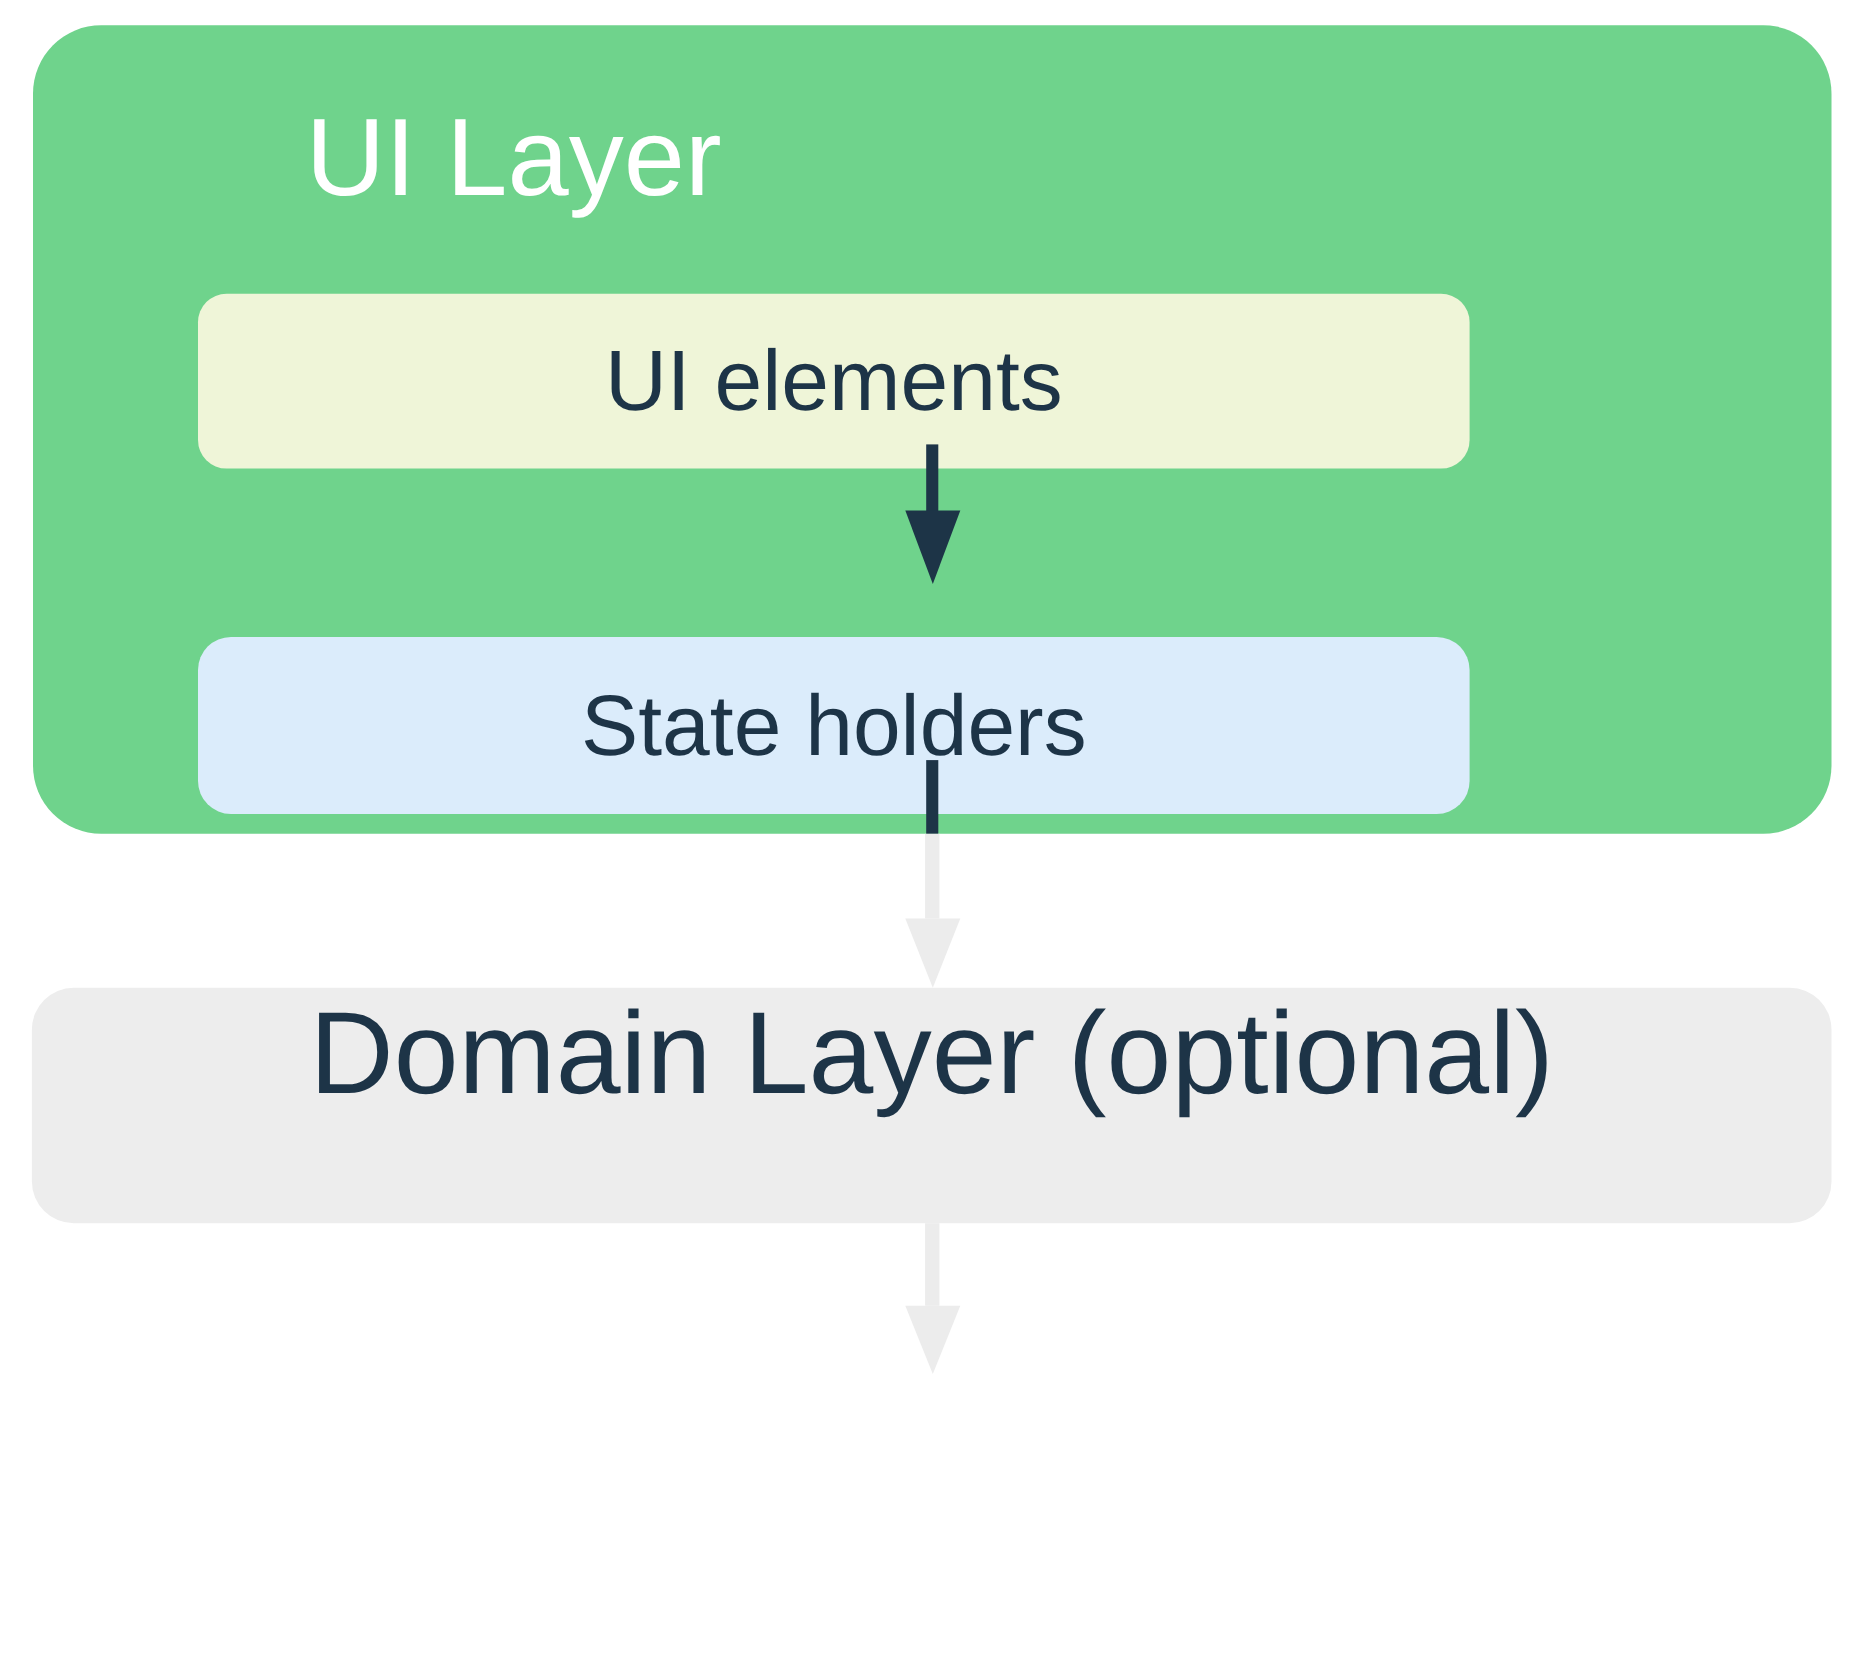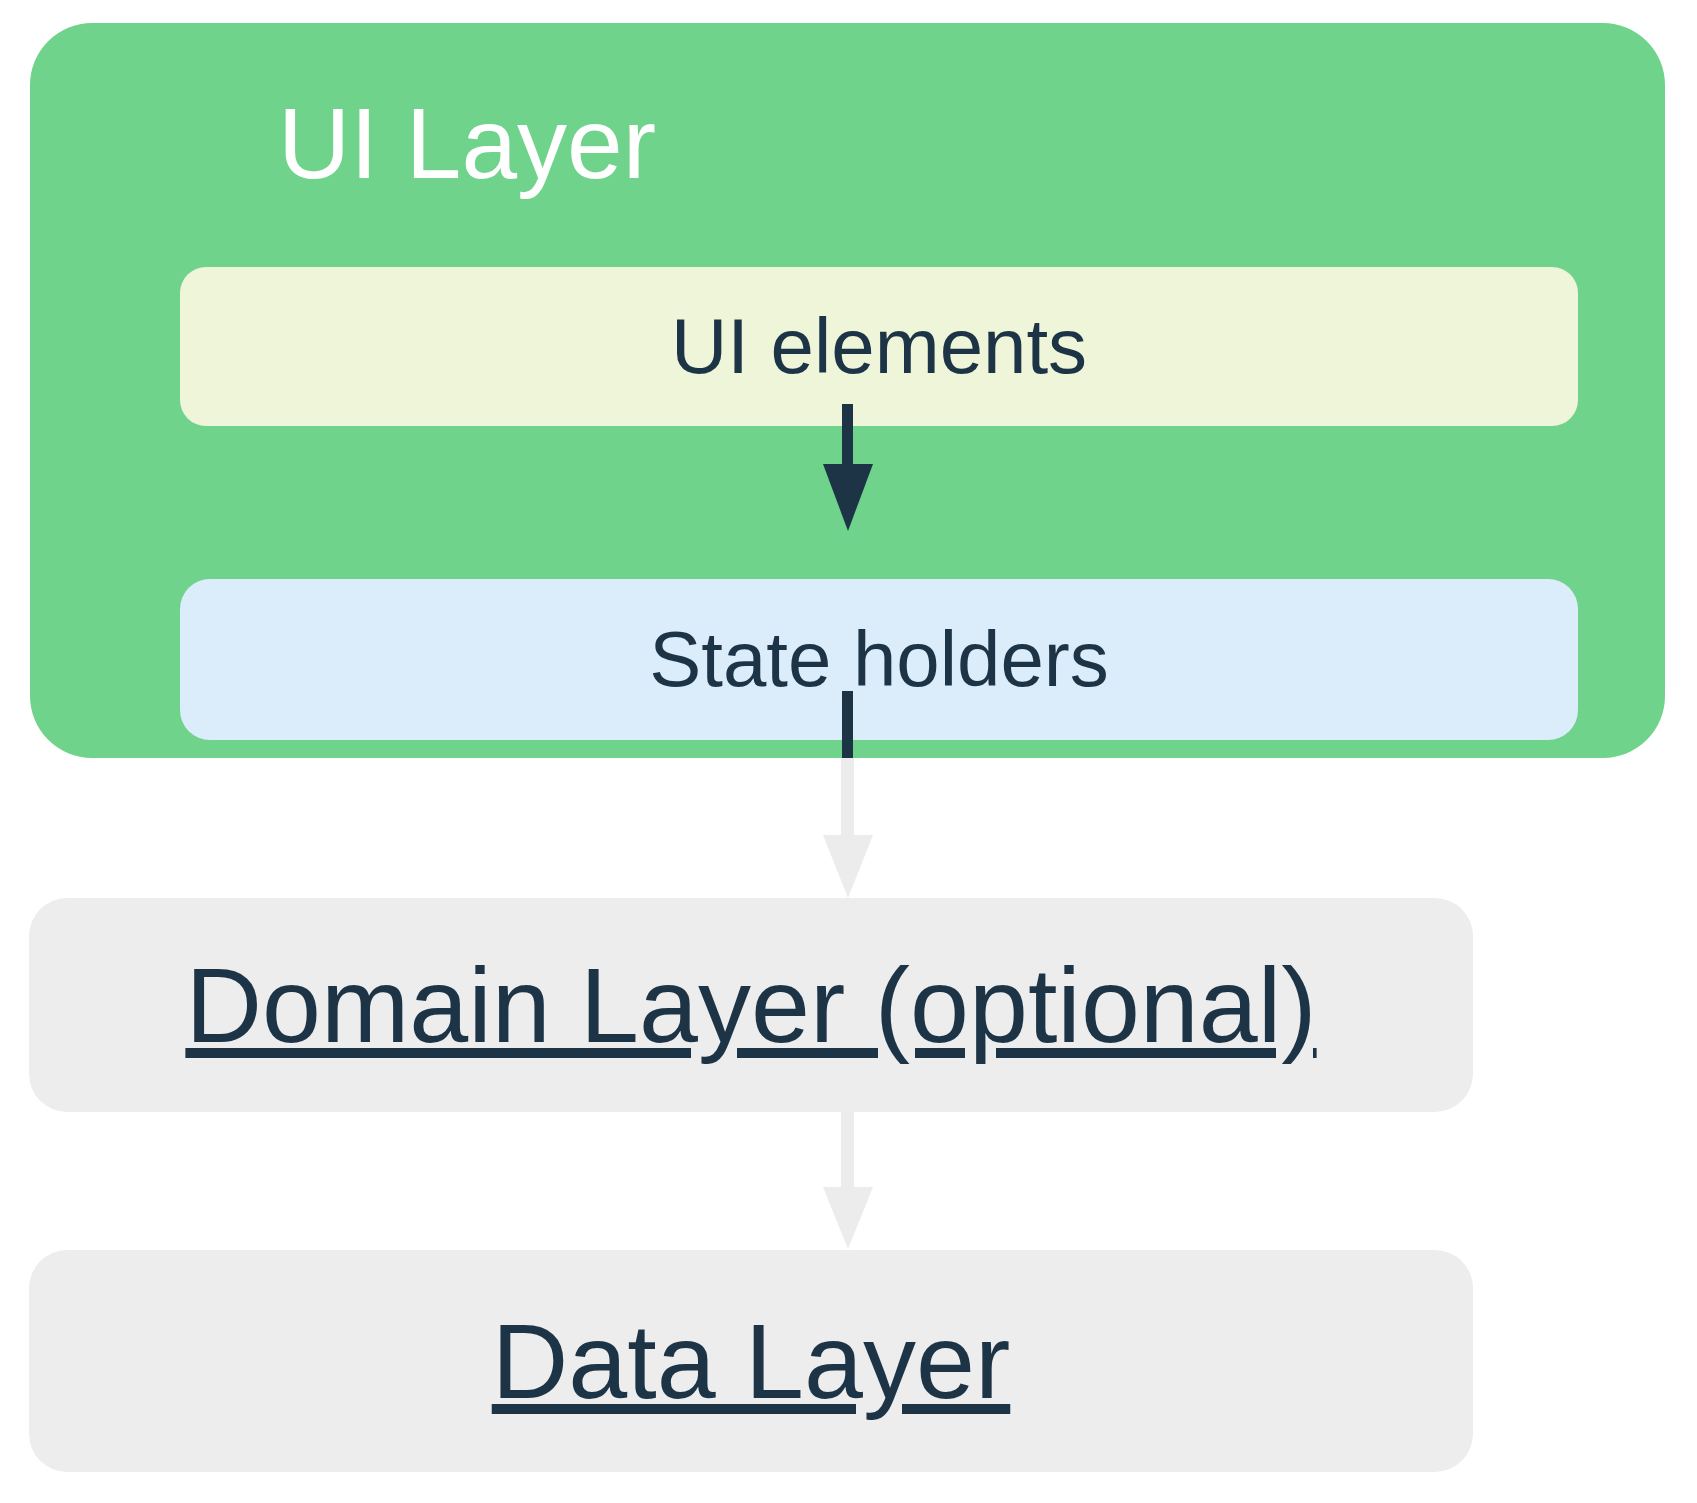--- a/index.html
+++ b/index.html
@@ -24,21 +24,21 @@
   .ui-layer{
     position:absolute;left:30px;top:23px;width:1635px;height:735px;
     background:var(--green);border-radius:62px;padding-left:34px;
   }
   .ui-layer-title{
     position:absolute;left:248px;top:58px;
     font-size:100px;line-height:1.25;color:var(--white);
     letter-spacing:0px;font-weight:400;
   }
   .inner-box{
-    position:absolute;left:150px;width:1398px;
+    position:absolute;left:150px;width:1156px;
     display:flex;align-items:center;justify-content:center;
     color:var(--navy);font-size:78px;font-weight:400;letter-spacing:0px;
   }
   .ui-elements-box{
     top:244px;height:159px;background:var(--cream);border-radius:26px;
   }
   .state-holders-box{
     top:556px;height:161px;background:var(--light-blue);border-radius:30px;
   }
   
@@ -62,24 +62,24 @@
   }
   
   .gray-stem-2{left:841px;top:1112px;width:13px;height:75px;background:var(--arrow-gray);}
   .gray-head-2{
     left:823px;top:1187px;
     border-left:25px solid transparent;border-right:25px solid transparent;
     border-top:62px solid var(--arrow-gray);
   }
   
   .layer-box{
-    position:absolute;left:29px;width:1444px;
+    position:absolute;left:29px;width:1636px;
     background:var(--light-gray);border-radius:38px;
-    display:flex;align-items:center;justify-content:center;
-    color:var(--navy);font-size:106px;font-weight:400;letter-spacing:0px;text-decoration:underline;
+    display:flex;justify-content:center;
+    color:var(--navy);font-size:106px;font-weight:400;letter-spacing:0px;
   }
   .domain-layer{top:898px;height:214px;}
   .data-layer{top:1250px;height:222px;}
 </style>
 </head>
 <body>
 
 <div class="canvas">
 
   <div class="ui-layer">
@@ -102,17 +102,14 @@
   <div class="stem gray-stem-1"></div>
   <div class="head gray-head-1"></div>
 
   <div class="layer-box domain-layer">
     <span>Domain Layer (optional)</span>
   </div>
 
   <div class="stem gray-stem-2"></div>
   <div class="head gray-head-2"></div>
 
-  <div class="layer-box data-layer">
-    <span>Data Layer</span>
-  </div>
 
 </div>
 
 </body></html>

